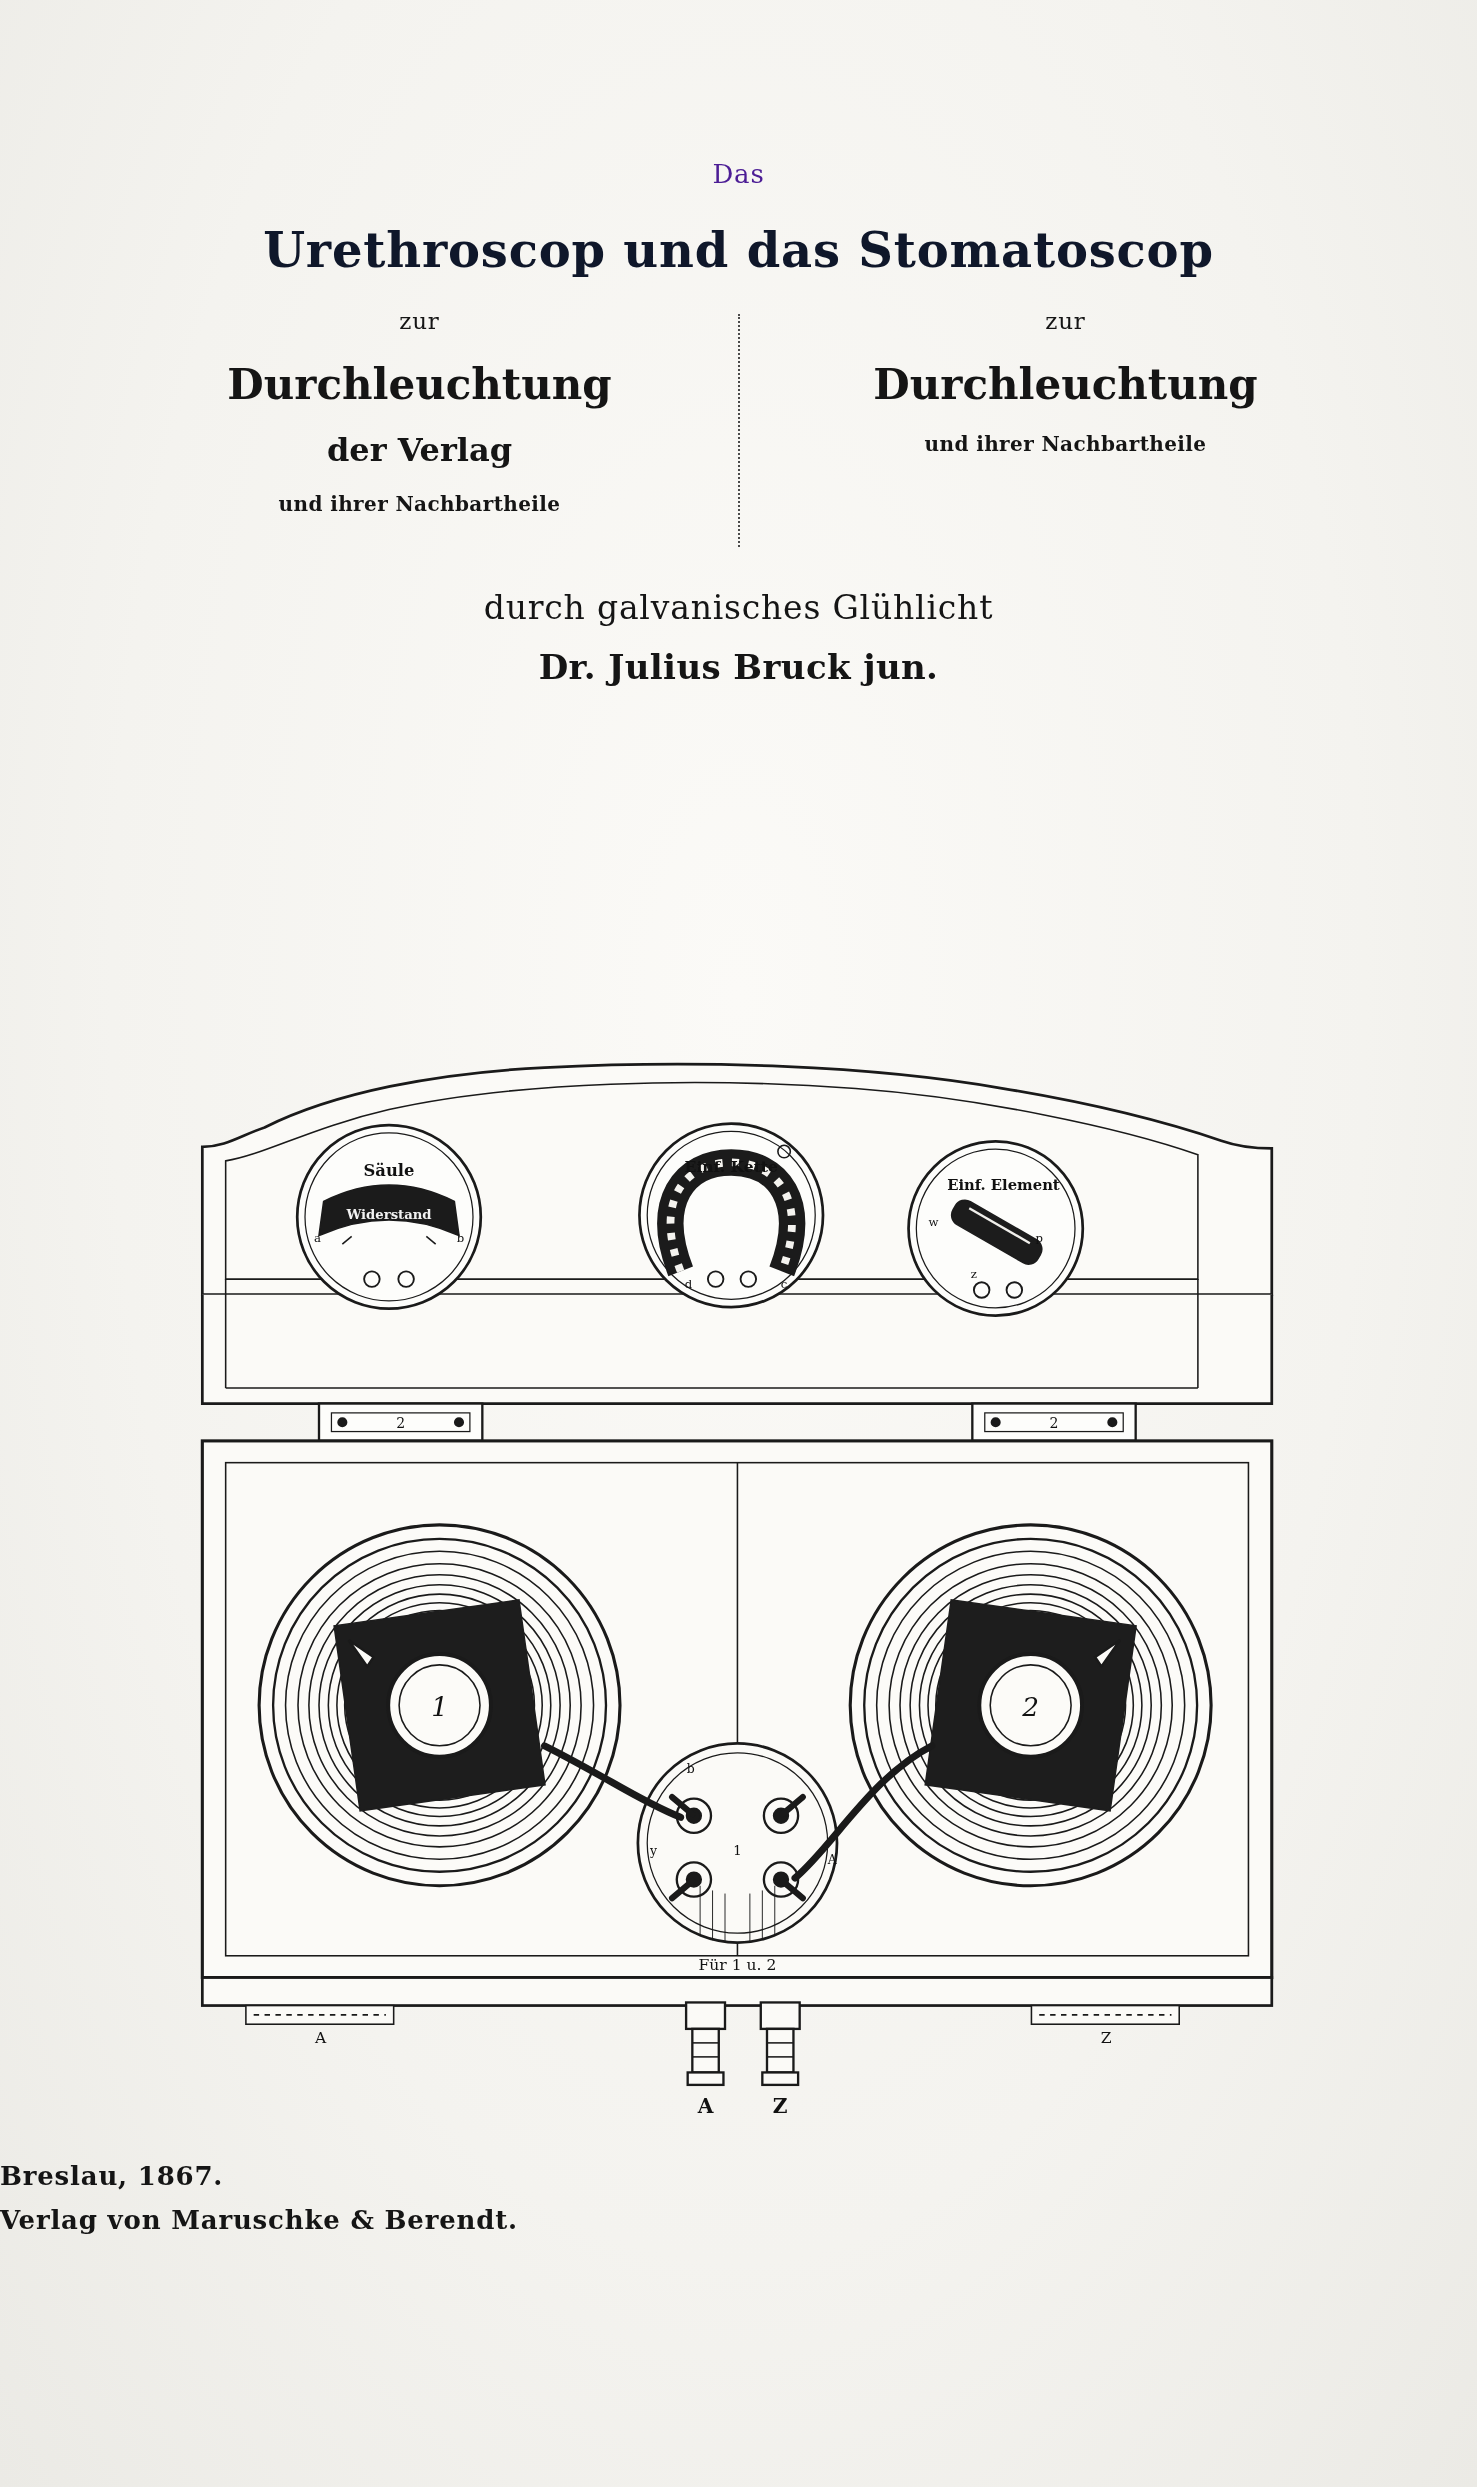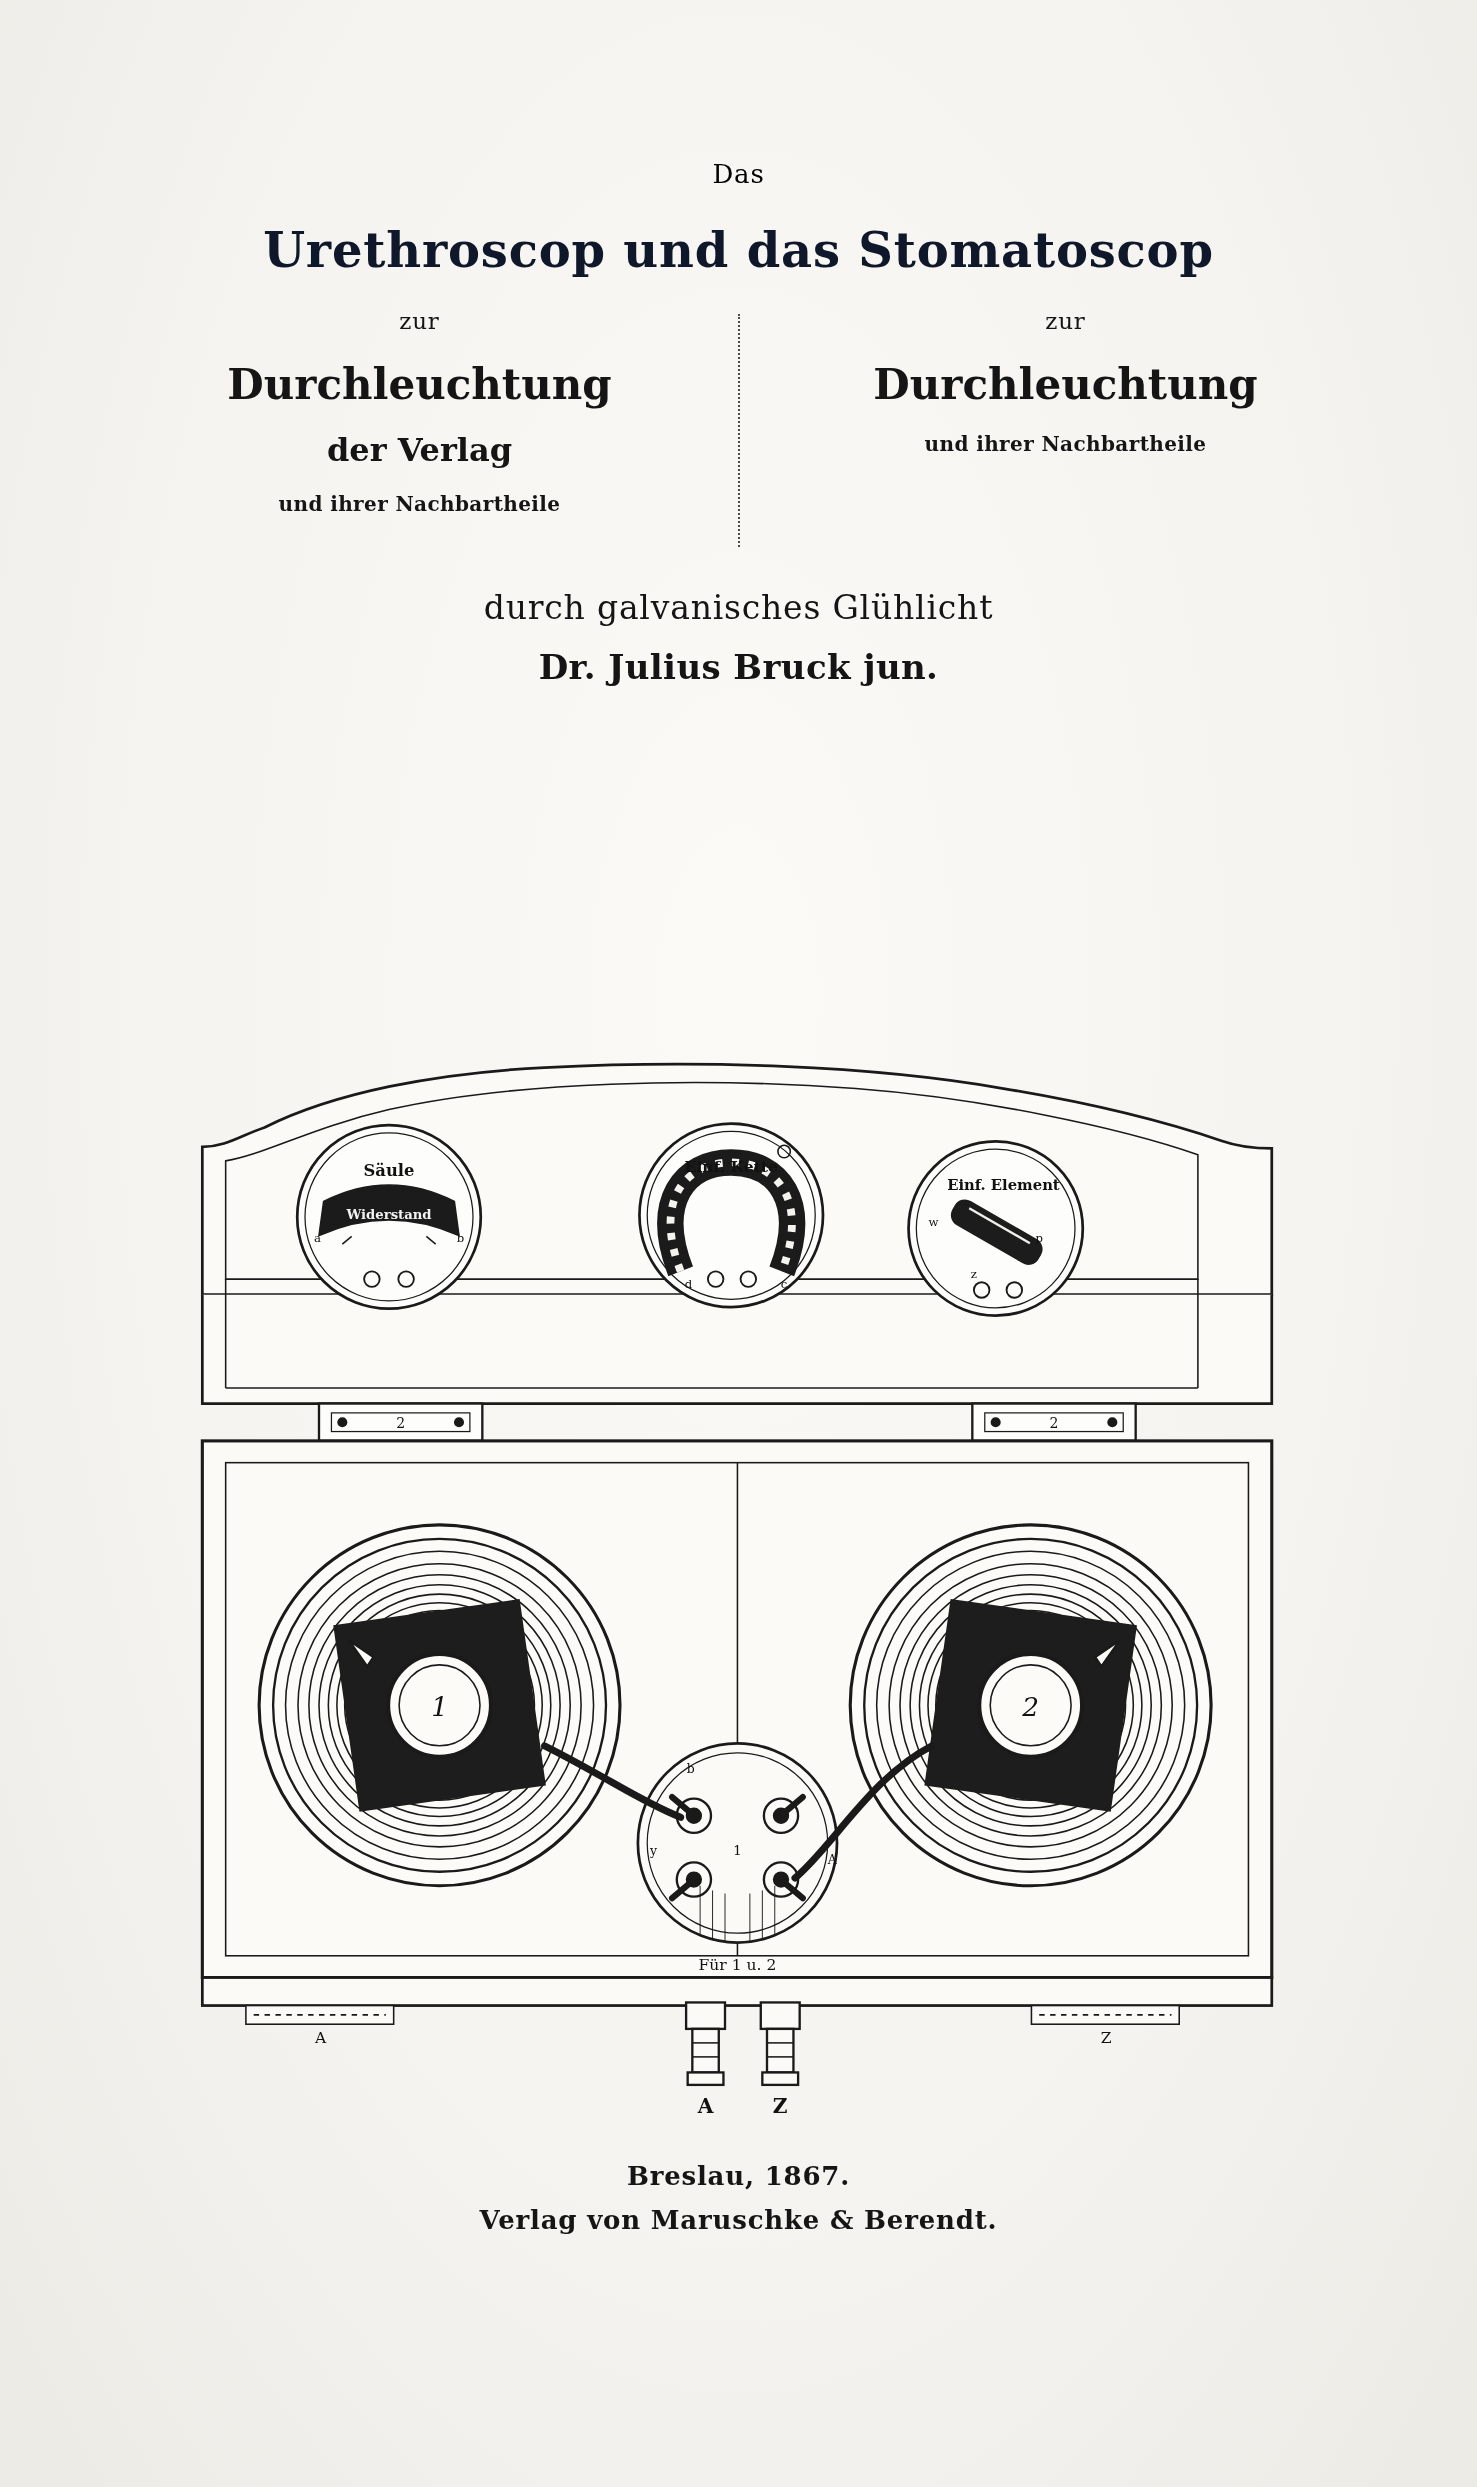--- a/index.html
+++ b/index.html
@@ -38,21 +38,21 @@
     position: absolute;
     top: 159px;
     left: 0;
     width: 1477px;
     text-align: center;
   }
   .t-das {
     font-family: "DejaVu Serif", serif;
     font-size: 26px;
     letter-spacing: 0.8px;
-    color: #000000;
+    color: #4c1d95;
   }
   .t-main {
     margin-top: 33px;
     font-family: "DejaVu Serif", serif;
     font-weight: bold;
     font-size: 48px;
     letter-spacing: 0.8px;
     color: #0f172a;
     white-space: nowrap;
   }
@@ -135,21 +135,20 @@
     height: 1190px;
   }
   .figure svg { display: block; }
 
   
   .imprint {
     position: absolute;
     top: 2161px;
     left: 0;
     width: 1477px;
-    text-align: center;
   }
   .im-city {
     font-family: "DejaVu Serif", serif;
     font-weight: bold;
     font-size: 26px;
     letter-spacing: 0.8px;
   }
   .im-pub {
     margin-top: 14px;
     font-family: "DejaVu Serif", serif;

